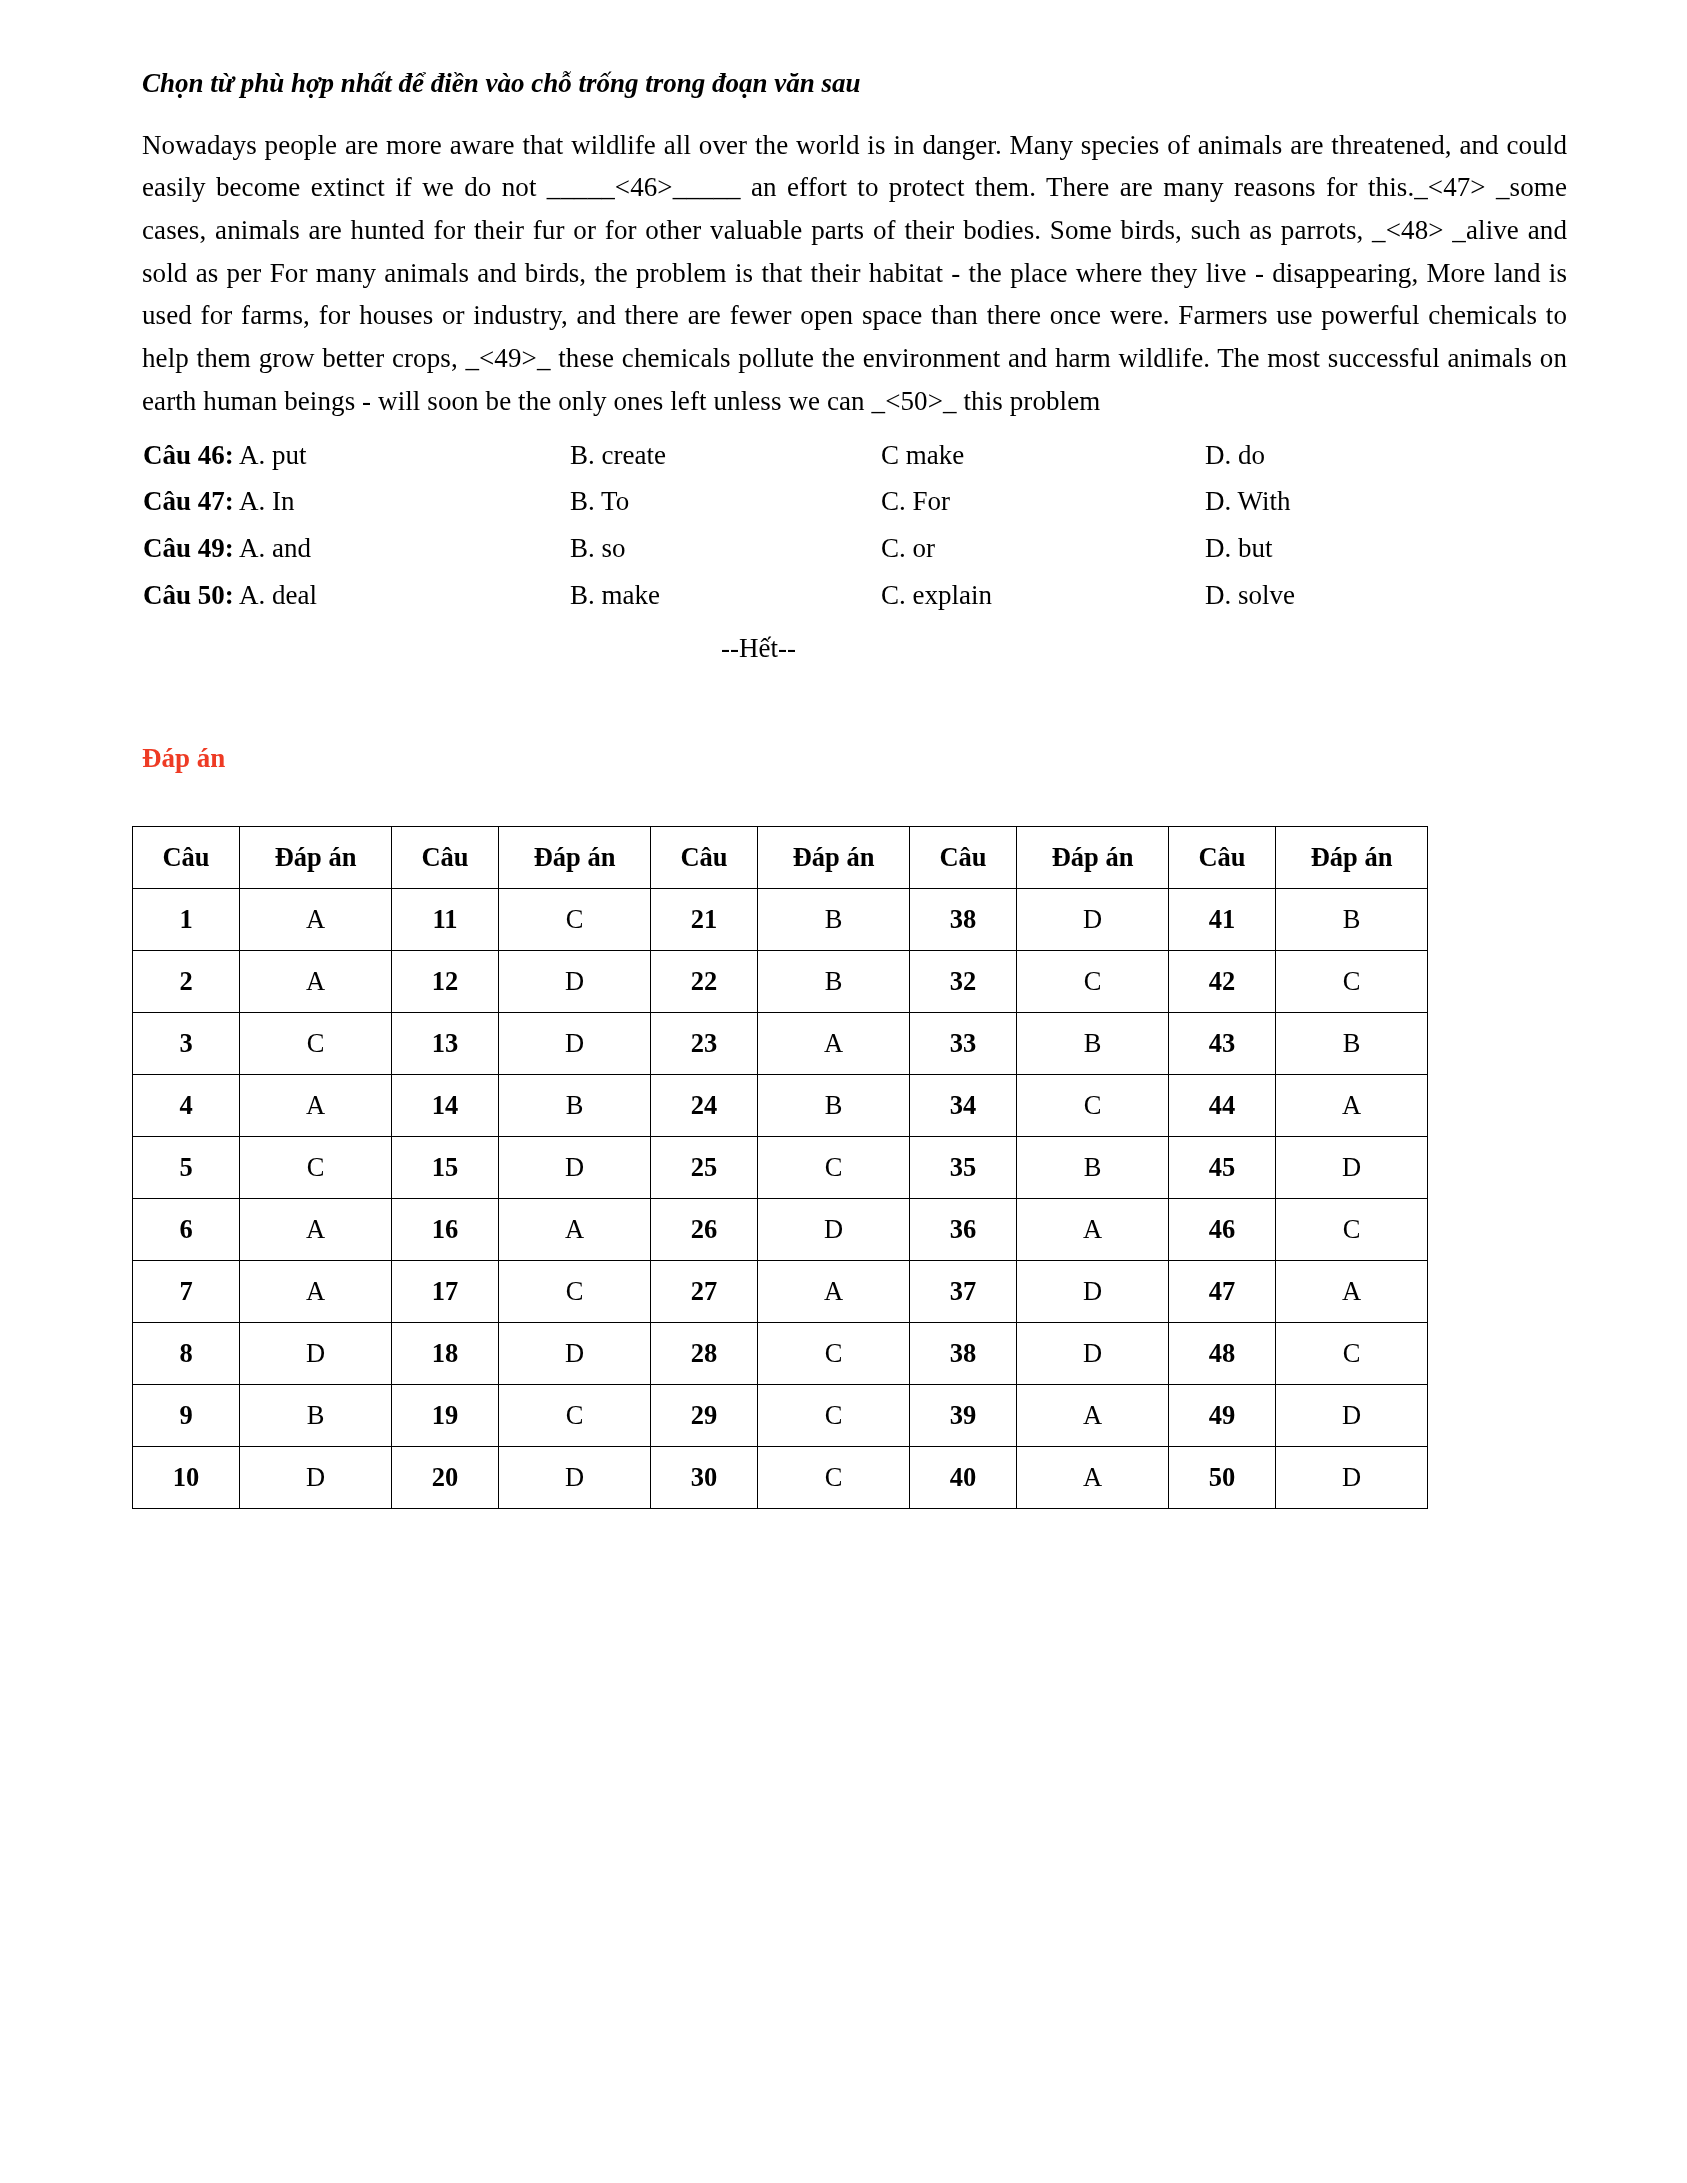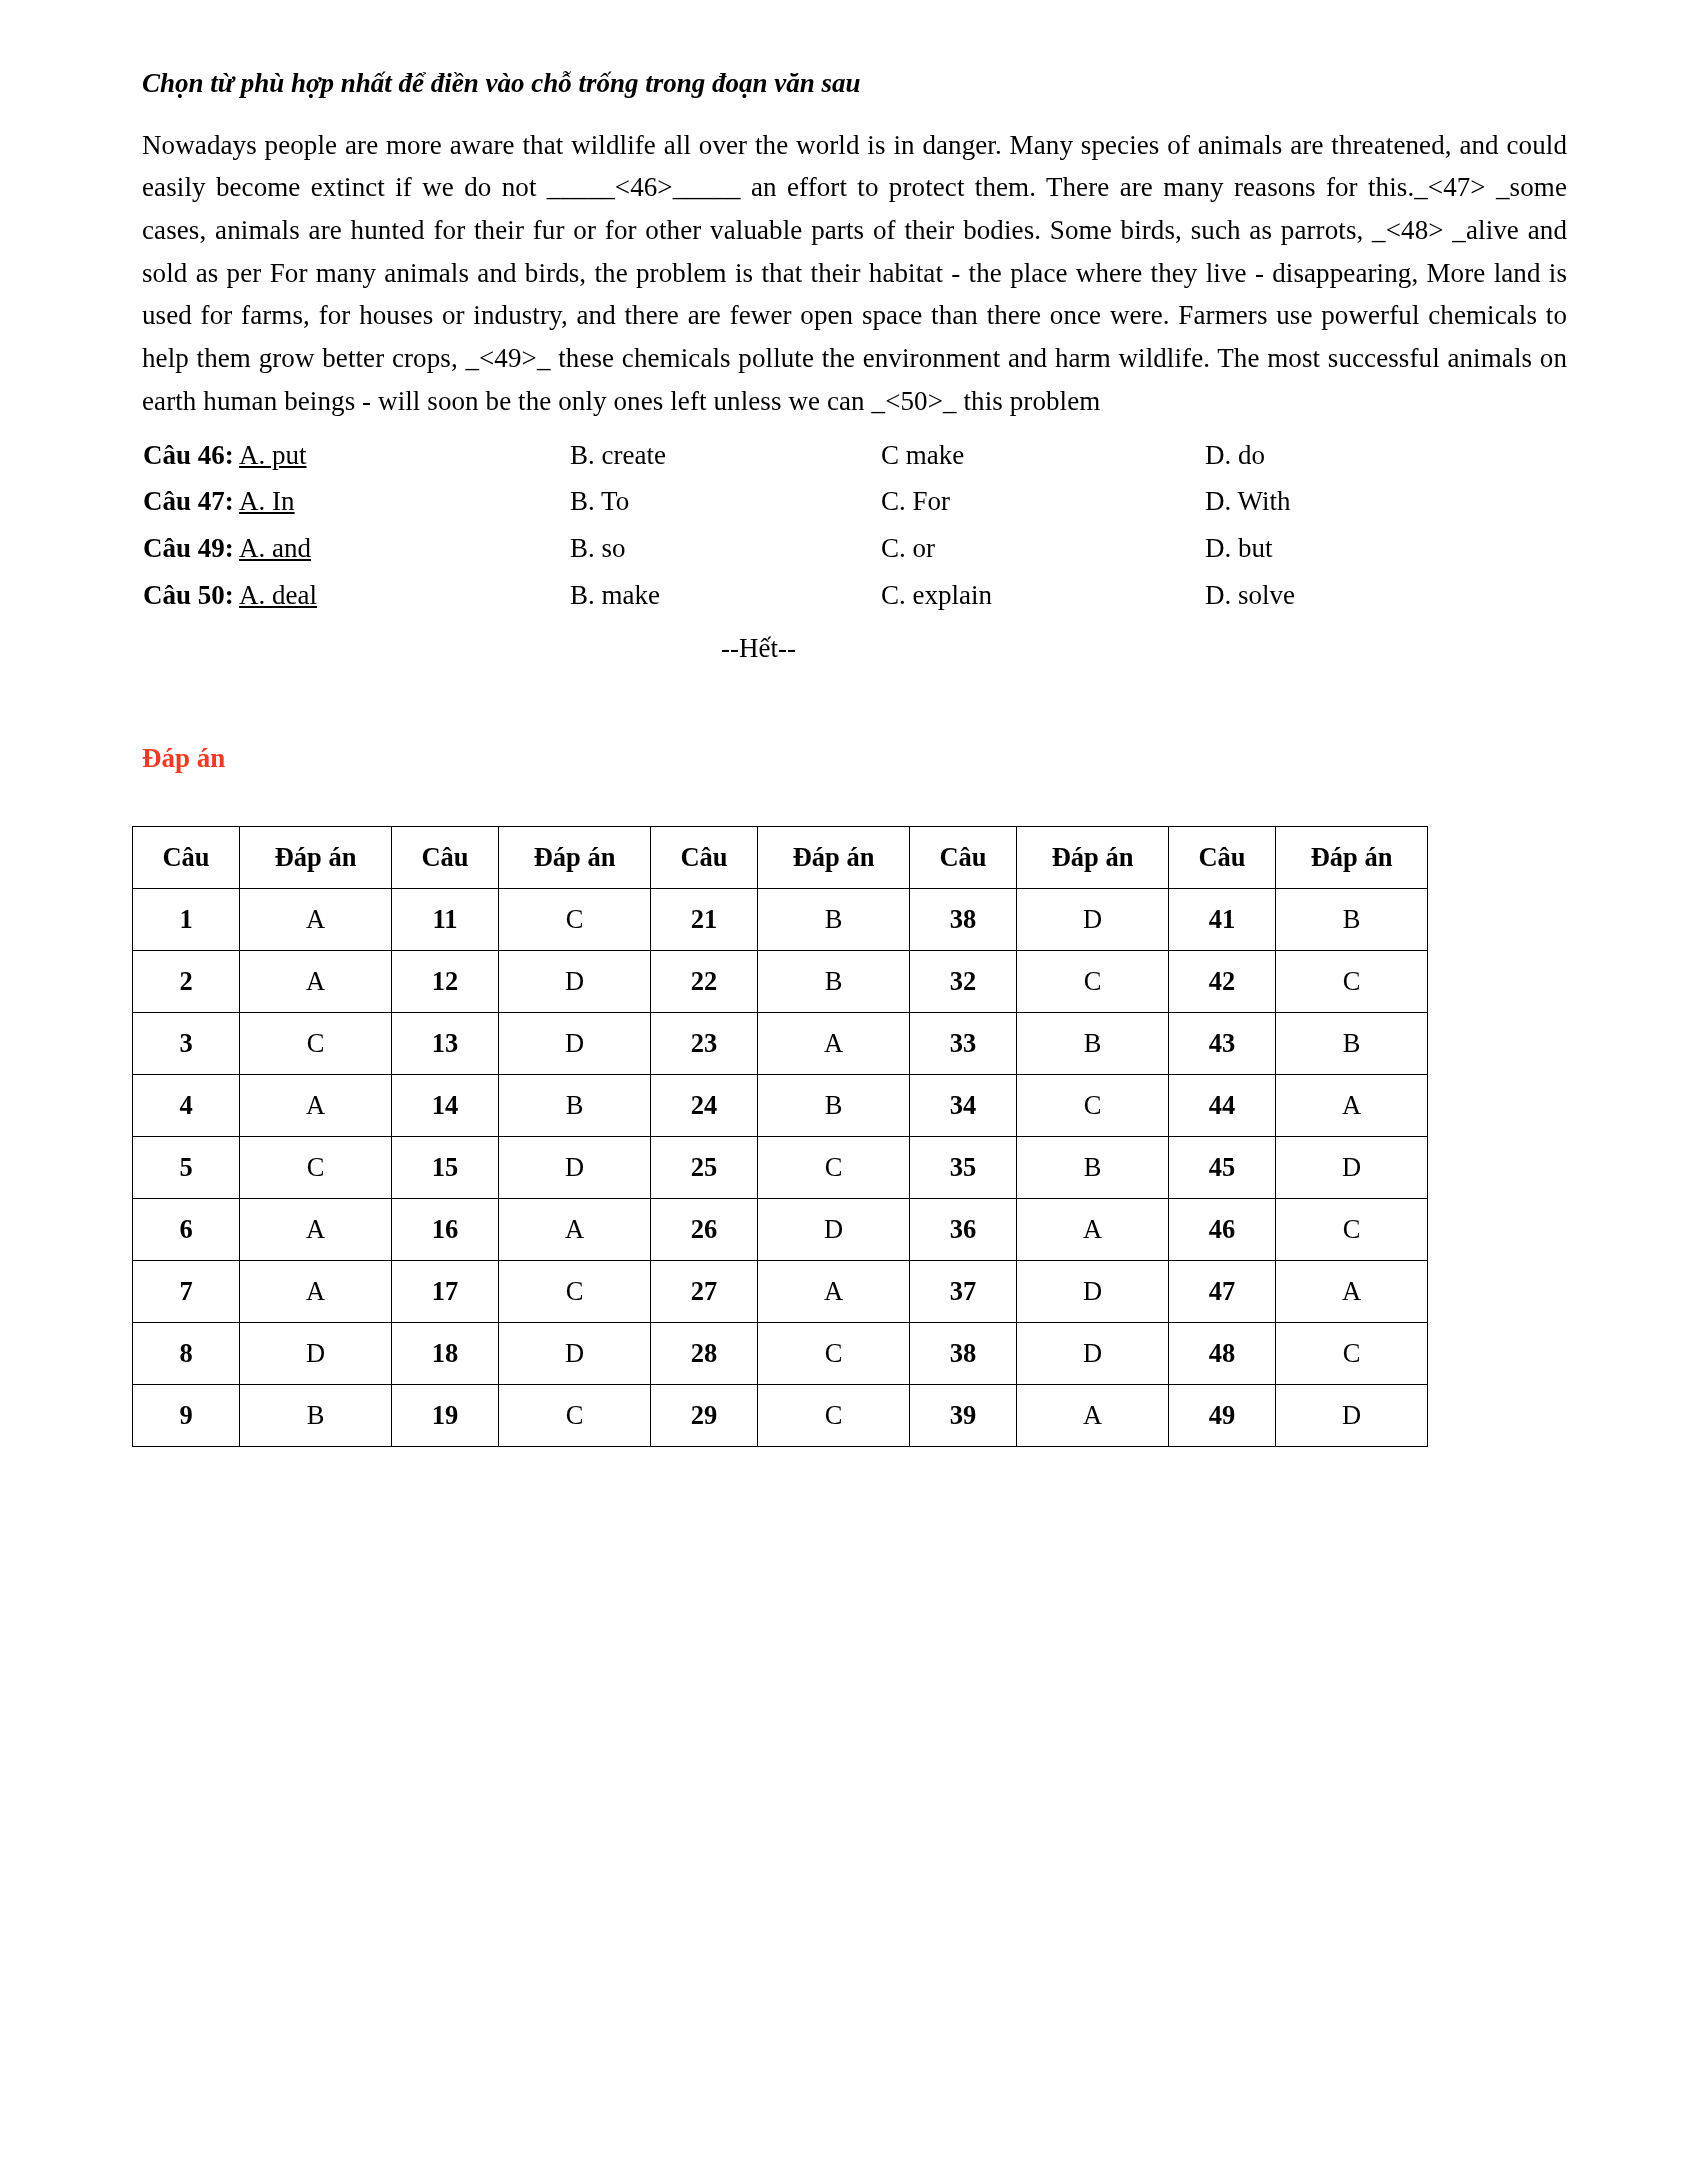--- a/index.html
+++ b/index.html
@@ -42,21 +42,21 @@
     line-height: 1.1;
     margin: 0 0 17px 1px;
   }
   .q-label {
     font-weight: bold;
     white-space: nowrap;
   }
   .q-opt {
     white-space: nowrap;
   }
-  .opt-a { width: 331px; padding-left: 5.3px; text-decoration: underline; }
+  .opt-a { width: 331px; padding-left: 5.3px; }
   .opt-b { width: 311px; }
   .opt-c { width: 324px; }
   .opt-d { }
 
   .het {
     text-align: center;
     font-weight: normal;
     font-size: 27px;
     margin: 22.5px 0 0 0;
     padding-right: 192px;
@@ -267,17 +267,29 @@
         <td class="num">19</td>
         <td class="ans">C</td>
         <td class="num">29</td>
         <td class="ans">C</td>
         <td class="num">39</td>
         <td class="ans">A</td>
         <td class="num">49</td>
         <td class="ans">D</td>
       </tr>
 
+      <tr>
+        <td class="num">10</td>
+        <td class="ans">D</td>
+        <td class="num">20</td>
+        <td class="ans">D</td>
+        <td class="num">30</td>
+        <td class="ans">C</td>
+        <td class="num">40</td>
+        <td class="ans">A</td>
+        <td class="num">50</td>
+        <td class="ans">D</td>
+      </tr>
     </tbody>
   </table>
 
 </div>
 
 
 </body></html>

